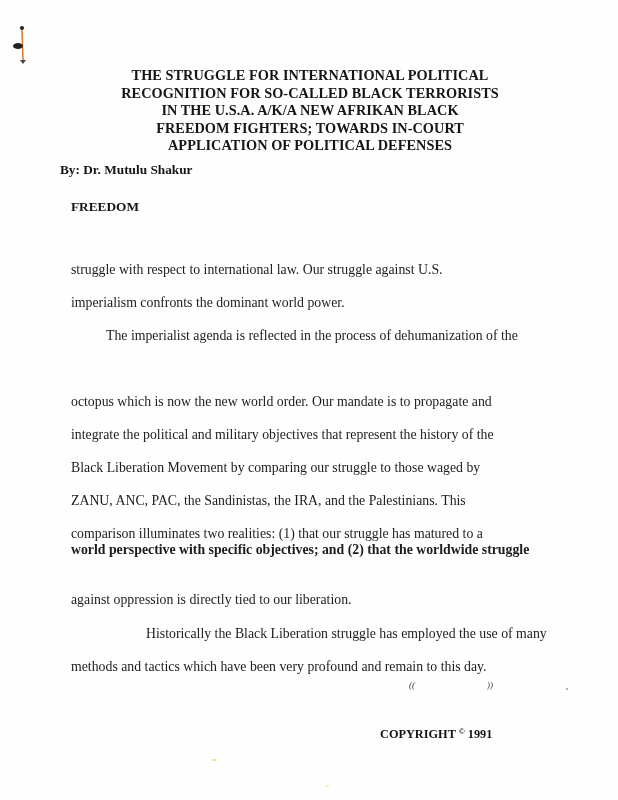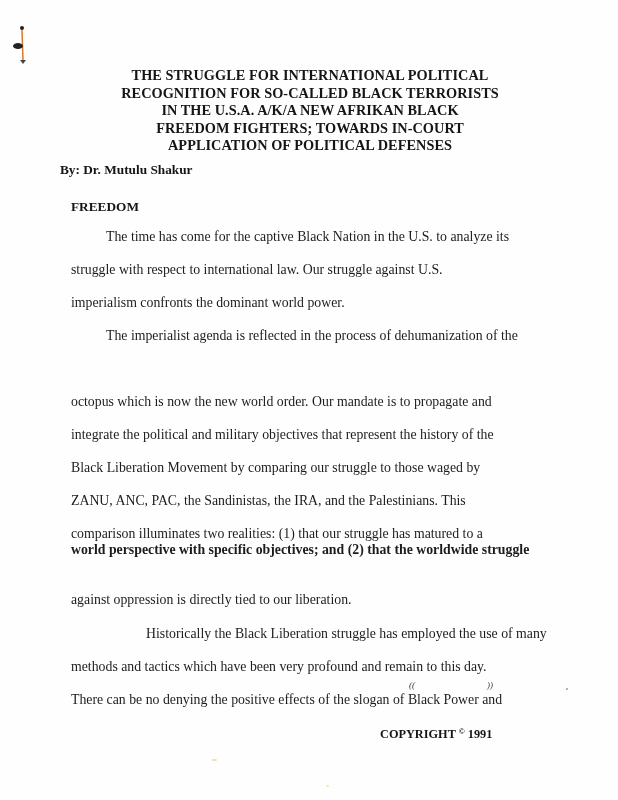--- a/index.html
+++ b/index.html
@@ -108,36 +108,34 @@
     <span>RECOGNITION FOR SO-CALLED BLACK TERRORISTS</span>
     <span>IN THE U.S.A. A/K/A NEW AFRIKAN BLACK</span>
     <span>FREEDOM FIGHTERS; TOWARDS IN-COURT</span>
     <span>APPLICATION OF POLITICAL DEFENSES</span>
   </div>
 
   <div class="byline">By:  Dr. Mutulu Shakur</div>
 
   <div class="heading">FREEDOM</div>
 
-  <div class="line indent" style="top:229px;">The time has come for the captive Black Nation in the U.S. to analyze its</div>
   <div class="line" style="top:262px;">struggle with respect to international law.  Our struggle against U.S.</div>
   <div class="line" style="top:295px;">imperialism confronts the dominant world power.</div>
 
   <div class="line indent" style="top:328px;">The imperialist agenda is reflected in the process of dehumanization of the</div>
   <div class="line" style="top:394px;">octopus which is now the new world order.  Our mandate is to propagate and</div>
   <div class="line" style="top:427px;">integrate the political and military objectives that represent the history of the</div>
   <div class="line" style="top:460px;">Black Liberation Movement by comparing our struggle to those waged by</div>
   <div class="line" style="top:493px;">ZANU, ANC, PAC, the Sandinistas, the IRA, and the Palestinians.  This</div>
   <div class="line" style="top:526px;">comparison illuminates two realities:  (1) that our struggle has matured to a</div>
   <div class="line" style="top:542px;font-weight:bold;">world perspective with specific objectives; and (2) that the worldwide struggle</div>
   <div class="line" style="top:592px;">against oppression is directly tied to our liberation.</div>
 
   <div class="line indent" style="top:626px;margin-left:40px;">Historically the Black Liberation struggle has employed the use of many</div>
   <div class="line" style="top:659px;">methods and tactics which have been very profound and remain to this day.</div>
-  <div class="line" style="top:692px;">There can be no denying the positive effects of the slogan of  Black Power  and</div>
 
   <span class="quote-mark" style="left:409px; top:680px;">((</span>
   <span class="quote-mark" style="left:487px; top:680px;">))</span>
 
   <div class="copyright">
     <span>COPYRIGHT</span>
     <sup>©</sup>
     <span>1991</span>
   </div>
 

